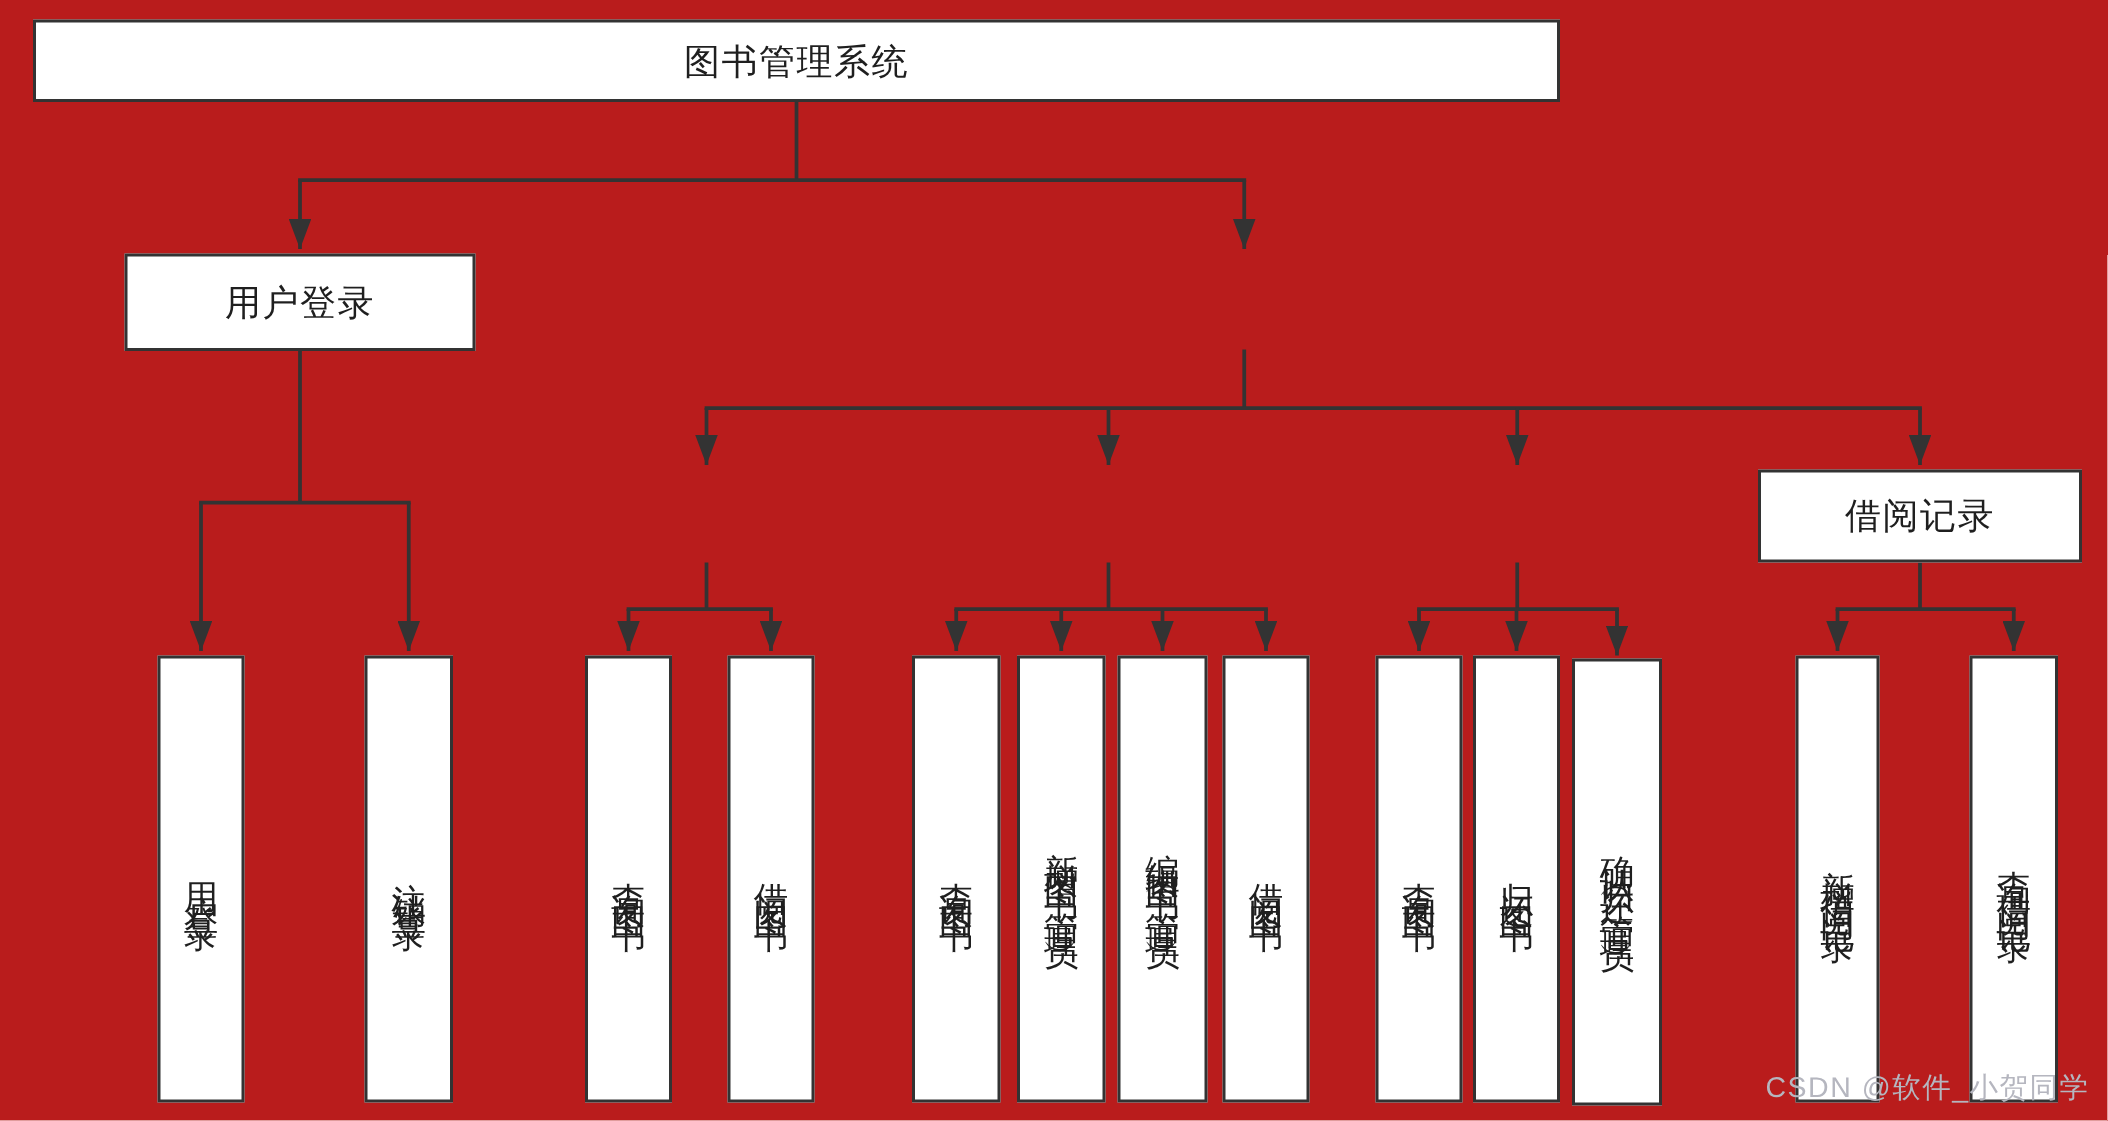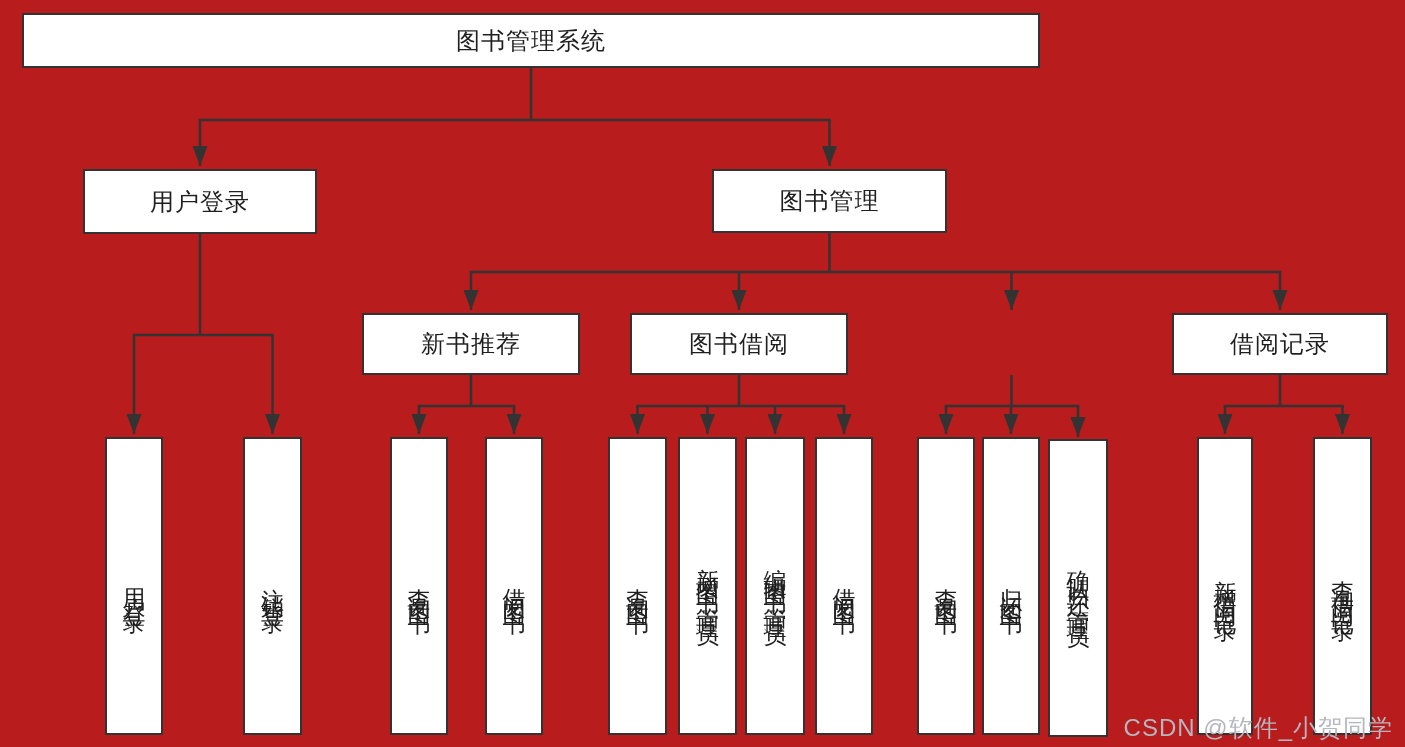--- a/index.html
+++ b/index.html
@@ -28,21 +28,21 @@
     writing-mode:vertical-rl;
     text-orientation:mixed;
     letter-spacing:8px;
     font-size:23px;
     white-space:normal;
     line-height:1;
   }
   .watermark {
     position:absolute;
     right:12px; top:712px;
-    font-size:24px;
+    font-size:19px;
     color:#b5b6bf;
     letter-spacing:1px;
     user-select:none;
   }
 </style>
 </head>
 <body>
 
 <div class="canvas">
 
@@ -92,24 +92,21 @@
       <line x1="1280" y1="375" x2="1280" y2="407"></line>
       <line x1="1223.75" y1="406" x2="1343.75" y2="406"></line>
       <line x1="1225" y1="406" x2="1225" y2="434" marker-end="url(#arrowhead)"></line>
       <line x1="1342.5" y1="406" x2="1342.5" y2="434" marker-end="url(#arrowhead)"></line>
     </g>
   </svg>
 
   <div class="node" style="left:22px; top:13px; width:1018px; height:55px;">图书管理系统</div>
 
   <div class="node" style="left:83px; top:169px; width:234px; height:65px;">用户登录</div>
-  <div class="node" style="left:712px; top:169px; width:235px; height:64px;">图书管理</div>
 
-  <div class="node" style="left:362px; top:313px; width:218px; height:62px;">新书推荐</div>
-  <div class="node" style="left:630px; top:313px; width:218px; height:62px;">图书借阅</div>
   <div class="node" style="left:1172px; top:313px; width:216px; height:62px;">借阅记录</div>
 
   <div class="node vnode" style="left:105px; top:437px; width:58px; height:298px;">用户登录</div>
   <div class="node vnode" style="left:243px; top:437px; width:59px; height:298px;">注销登录</div>
 
   <div class="node vnode" style="left:390px; top:437px; width:58px; height:298px;">查询图书</div>
   <div class="node vnode" style="left:485px; top:437px; width:58px; height:298px;">借阅图书</div>
 
   <div class="node vnode" style="left:608px; top:437px; width:59px; height:298px;">查询图书</div>
   <div class="node vnode" style="left:678px; top:437px; width:59px; height:298px;">新增图书（管理员）</div>

